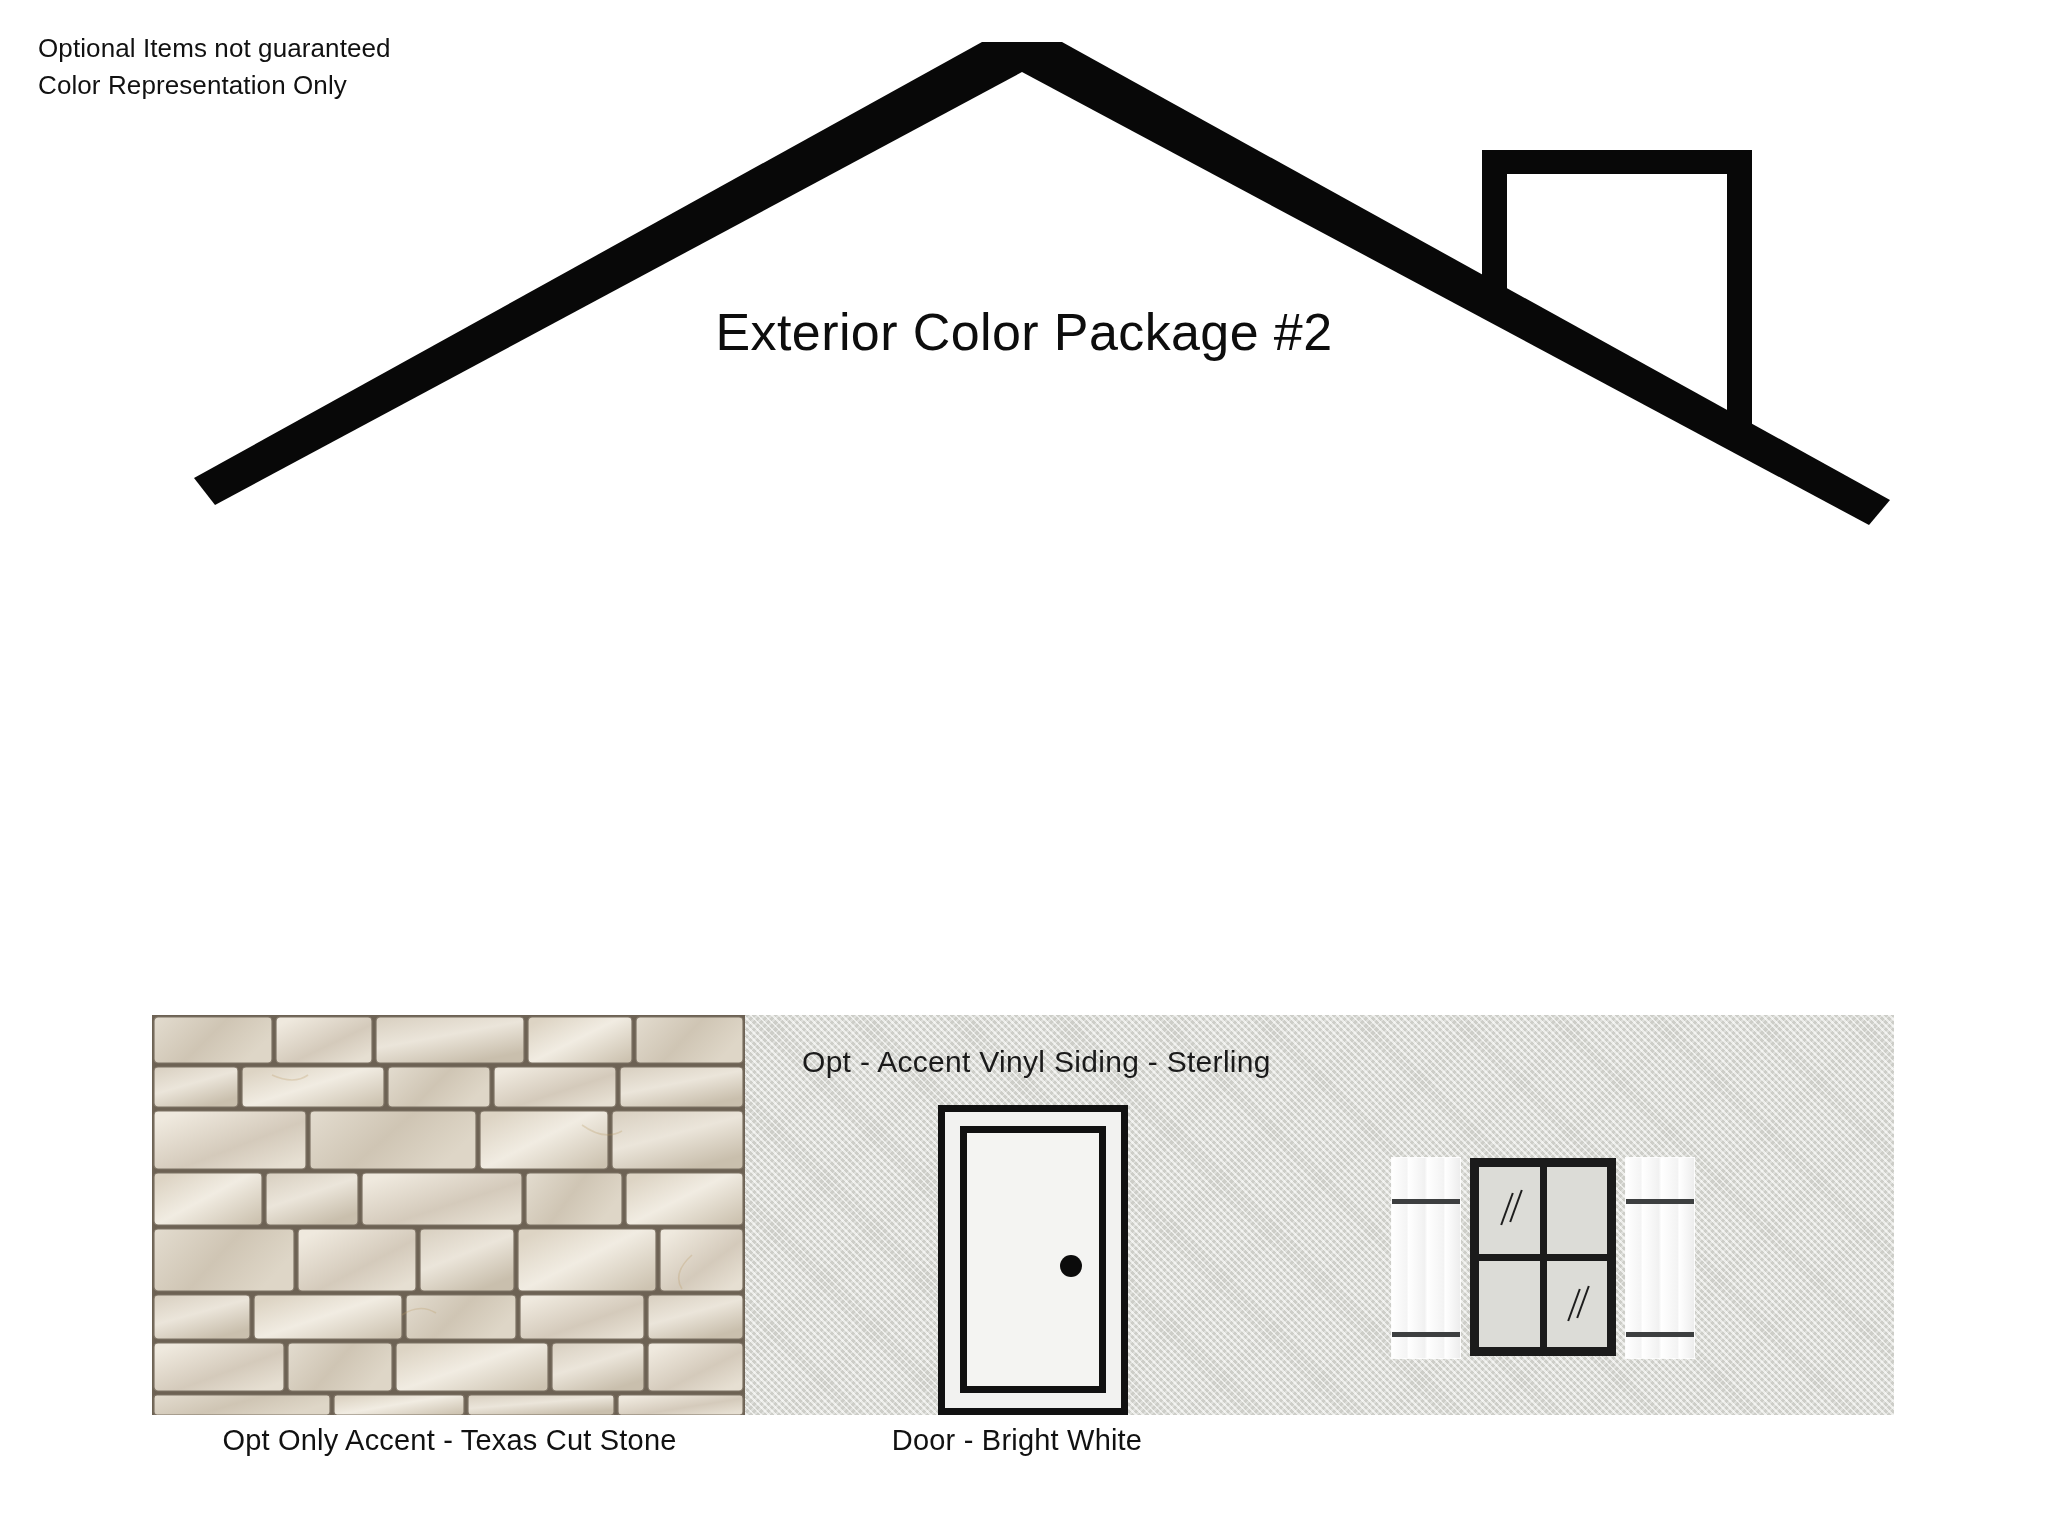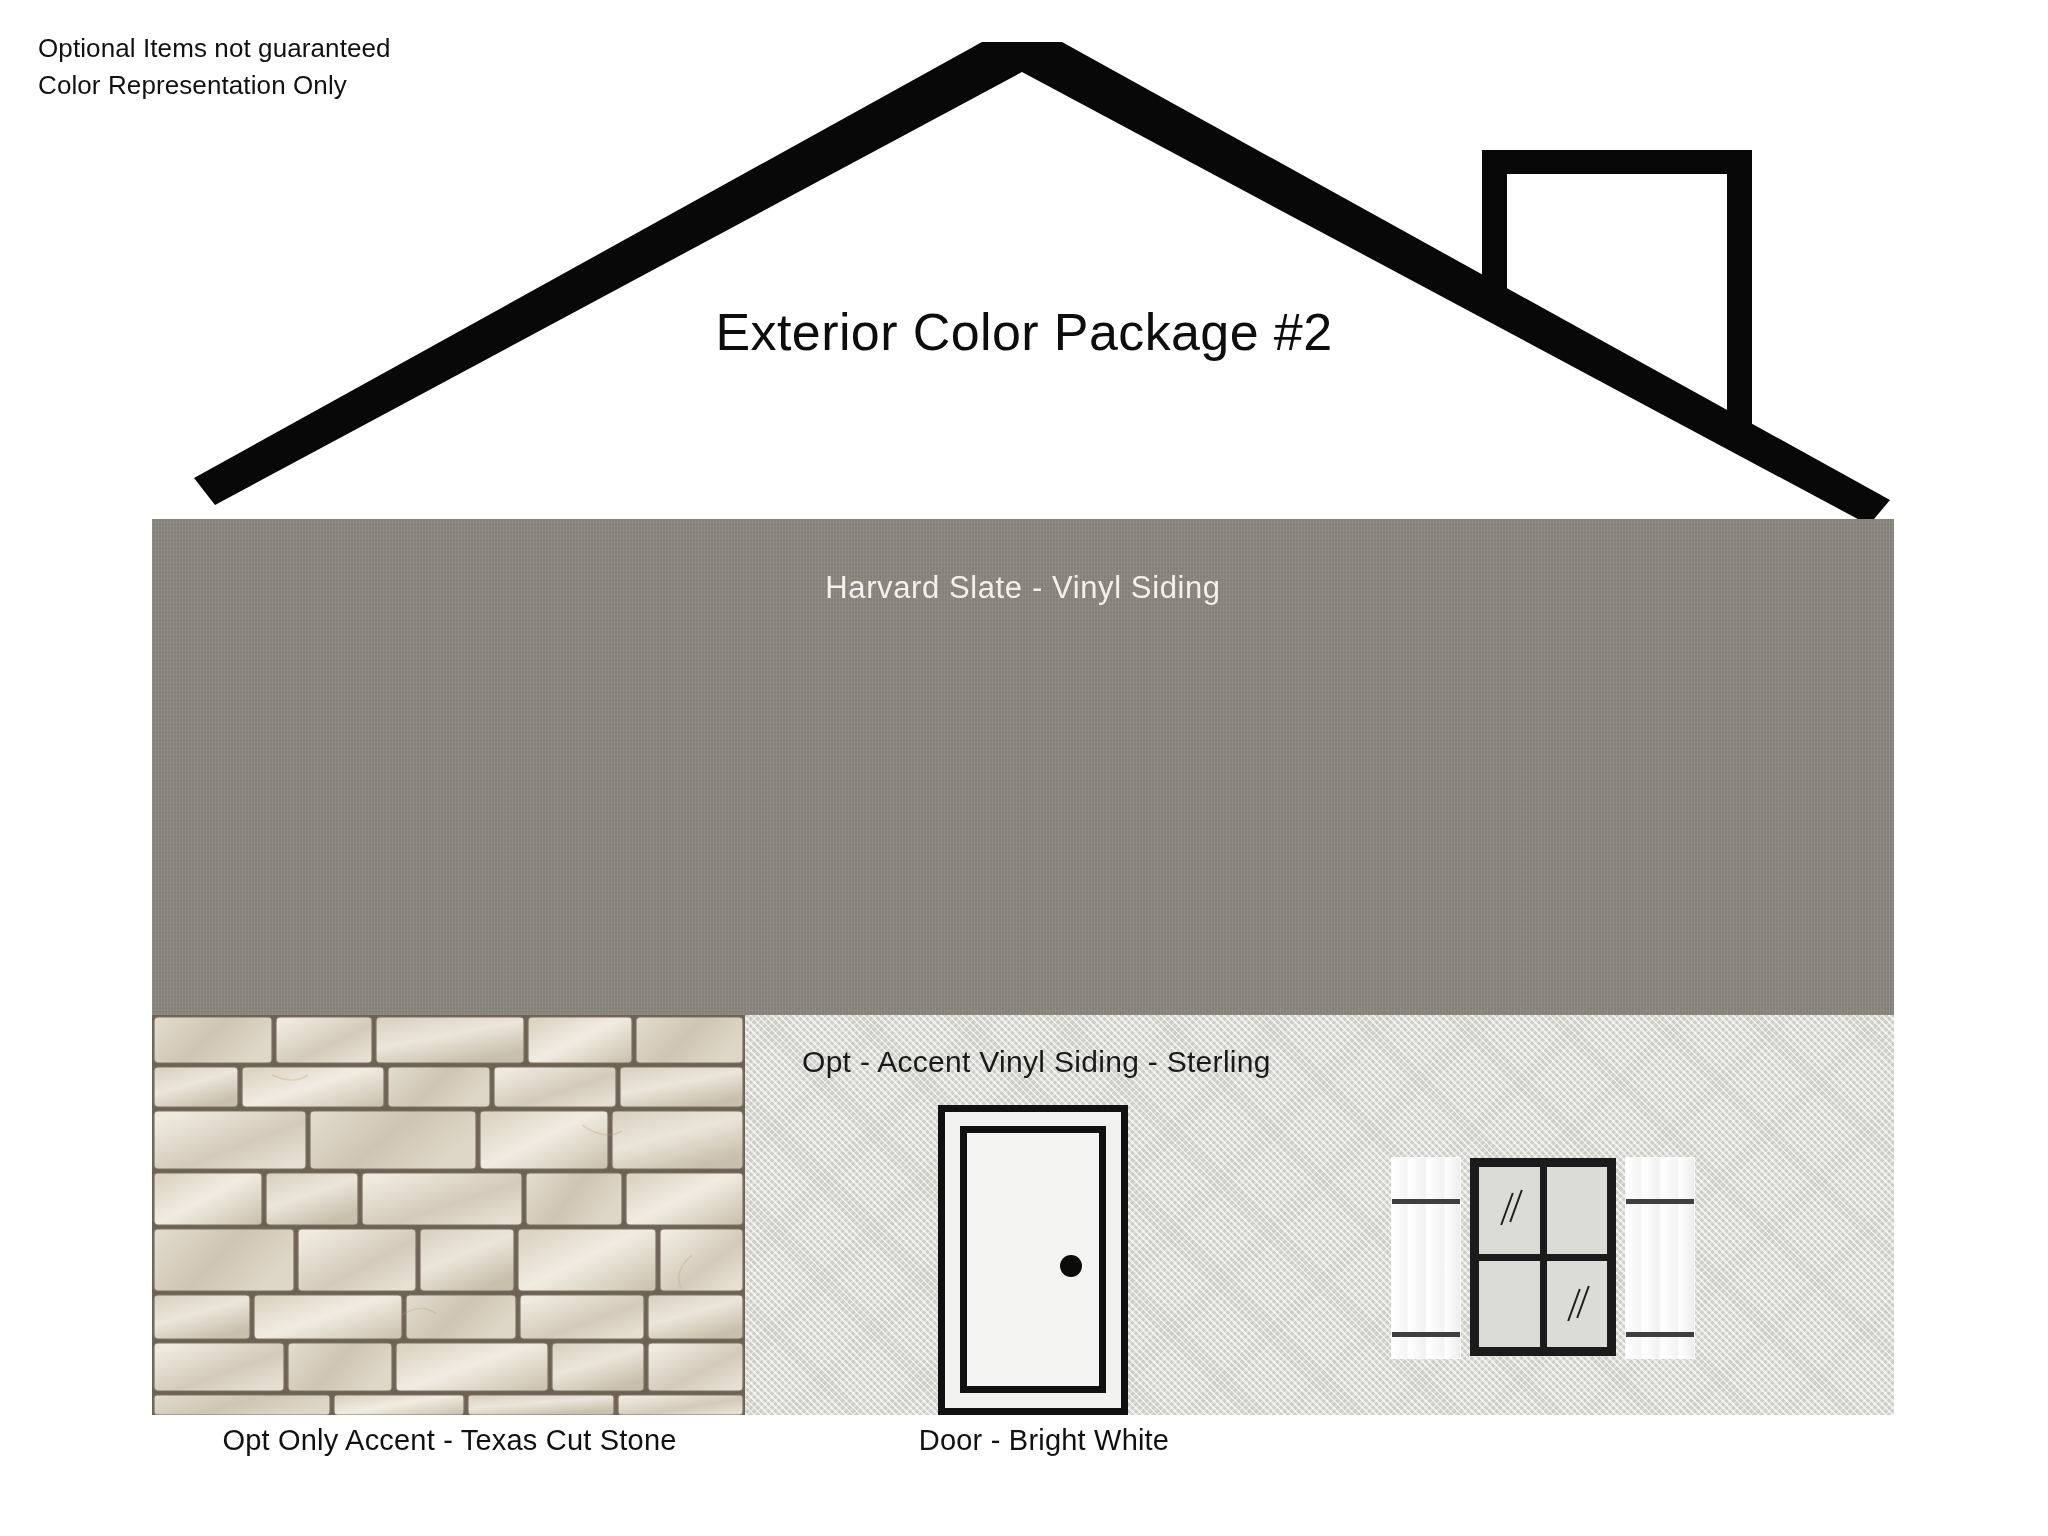--- a/index.html
+++ b/index.html
@@ -223,21 +223,21 @@
   
   .caption {
     position: absolute;
     top: 1424px;
     font-size: 29px;
     color: #111111;
     letter-spacing: 0.2px;
     white-space: nowrap;
   }
   #caption-stone { left: 172px; width: 555px; text-align: center; }
-  #caption-door  { left: 839px; width: 410px; text-align: center; }
+  #caption-door  { left: 812px; width: 410px; text-align: center; }
   #caption-shutter { left: 1330px; width: 430px; text-align: center; }
 </style>
 </head>
 <body>
 
 <div id="board">
 
   <div class="disclaimer">
     <div>Optional Items not guaranteed</div>
     <div>Color Representation Only</div>
@@ -250,23 +250,20 @@
     </g>
     <g fill="#080808">
       <rect x="1482" y="150" width="270" height="24"></rect>
       <rect x="1482" y="150" width="25" height="140"></rect>
       <rect x="1727" y="150" width="25" height="290"></rect>
     </g>
   </svg>
 
   <div class="main-title">Exterior Color Package #2</div>
 
-  <div id="siding-main">
-    <div id="siding-main-label">Harvard Slate - Vinyl Siding</div>
-  </div>
 
   <div id="siding-accent">
     <div id="siding-accent-label">Opt - Accent Vinyl Siding - Sterling</div>
   </div>
 
   <div id="stone-panel">
     <svg width="593" height="400" viewBox="0 0 593 400">
       <defs>
         <linearGradient id="sg1" x1="0" y1="0" x2="1" y2="0.4">
           <stop offset="0%" stop-color="#e3dccf"></stop>

